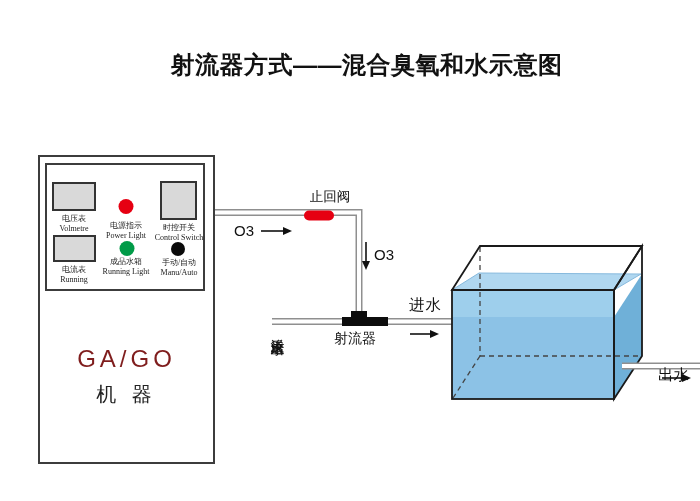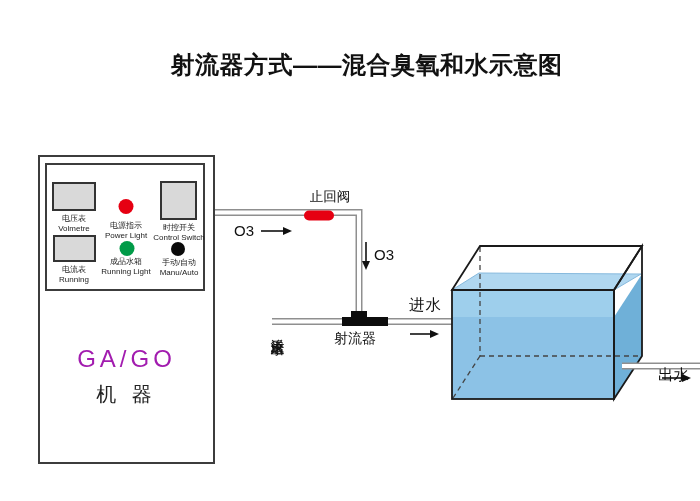--- a/index.html
+++ b/index.html
@@ -13,34 +13,34 @@
     left:0;right:0;top:49px;text-align:center;
     font-size:24px;font-weight:bold;color:#111;letter-spacing:0.5px;white-space:nowrap;padding-left:33px;
   }
   
   .cabinet{
     left:38px;top:155px;width:173px;height:305px;
     border:2px solid #3c3c3c;background:#fff;z-index:1;
   }
   .panel{
     position:absolute;left:5px;top:6px;width:156px;height:124px;
-    border:2px solid #3c3c3c;background:#fff;
+    border:2px solid #3c3c3c;background:#fff;font-family:Liberation Serif, serif;
   }
   .meter{
     position:absolute;background:#d9d9d9;border:2px solid #333;box-sizing:border-box;
   }
   .meter.voltmeter{left:5px;top:17px;width:44px;height:29px;}
   .meter.cswitch{left:113px;top:16px;width:37px;height:39px;}
   .meter.ammeter{left:6px;top:70px;width:43px;height:27px;}
   .plabel{
     position:absolute;text-align:center;font-size:8px;line-height:9.5px;color:#222;white-space:nowrap;
   }
   .machine-name{
     position:absolute;left:0;width:100%;text-align:center;
-    font-size:24px;color:#a21caf;letter-spacing:4px;top:188px;white-space:nowrap;
+    font-size:24px;color:#7f1d1d;letter-spacing:4px;top:188px;white-space:nowrap;
   }
   .machine-name2{
     position:absolute;left:0;width:100%;text-align:center;
     font-size:20px;color:#222;letter-spacing:5px;top:224px;white-space:nowrap;
   }
   
   .overlay{left:0;top:0;z-index:2;}
   
   .lbl{position:absolute;z-index:3;color:#111;white-space:nowrap;}
   .lbl-o3-top{left:234px;top:222px;font-size:15px;}

